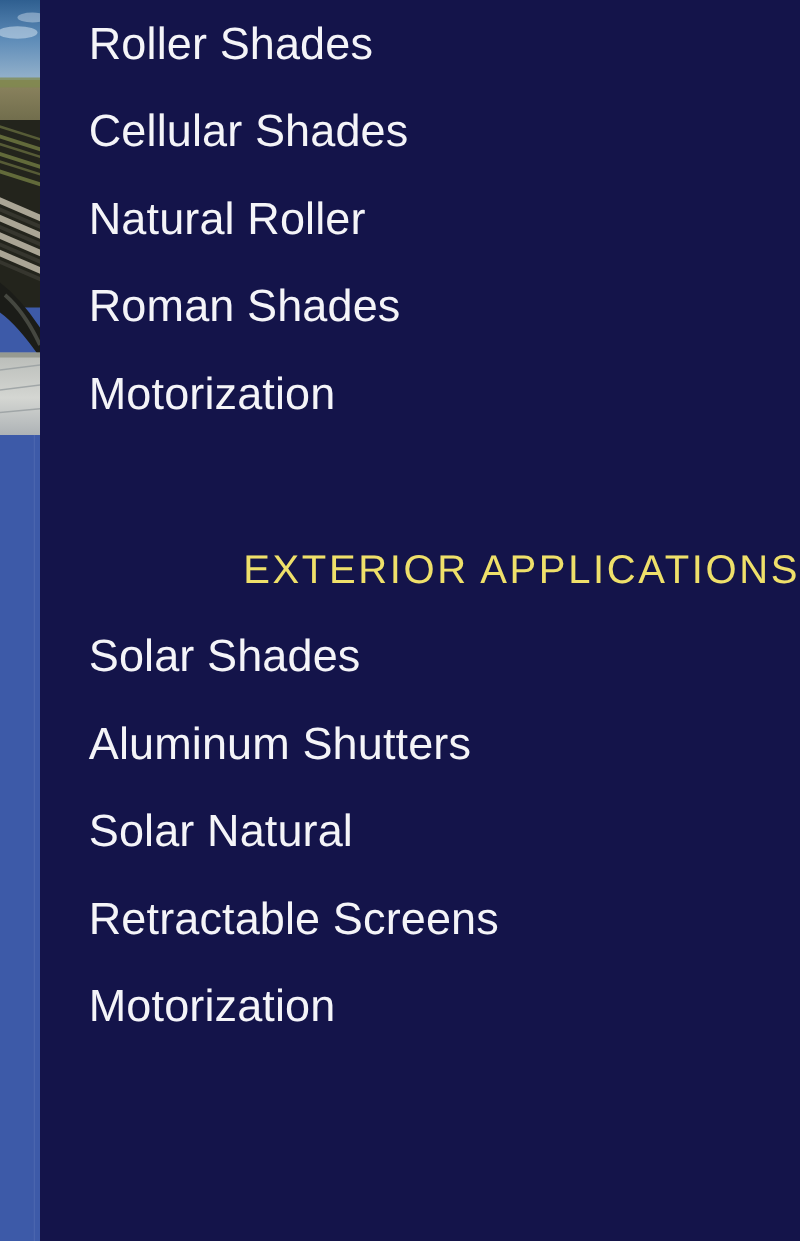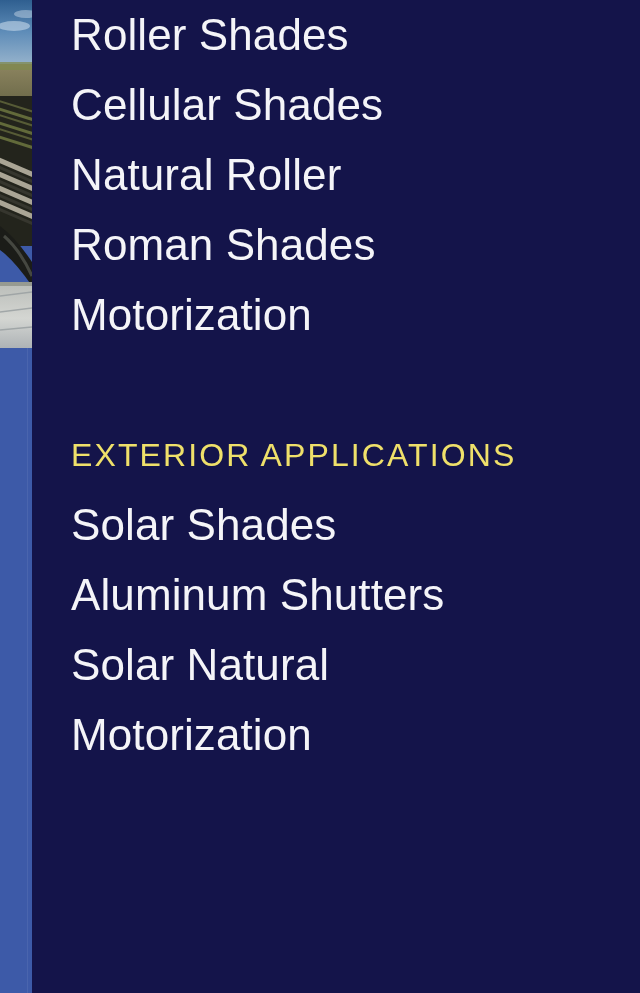--- a/index.html
+++ b/index.html
@@ -75,40 +75,41 @@
   .nav-list {
     position: absolute;
     left: 39px;     
     top: 0;
     right: 0;
   }
 
   .nav-item {
     display: block;
     color: #f4f4f8;
-    font-size: 44px;
+    font-size: 36px;
     font-weight: 400;
     line-height: 70px;
     height: 70px;
     letter-spacing: 0.1px;
     white-space: nowrap;
     text-decoration: none;
     cursor: pointer;
   }
 
   .section-heading {
     display: block;
     color: #efe06a;
     font-size: 32px;
     font-weight: 400;
     line-height: 70px;
     height: 70px;
     letter-spacing: 2.1px;
     white-space: nowrap;
     text-transform: uppercase;
+    text-align: right;
   }
 
   .group-gap {
     display: block;
     height: 70px;
   }
 
   .group-first { margin-top: 0; }
 </style>
 </head>
@@ -196,18 +197,19 @@
       <a class="nav-item" href="#">Roman Shades</a>
       <a class="nav-item" href="#">Motorization</a>
 
       <span class="group-gap"></span>
 
       <span class="section-heading">EXTERIOR APPLICATIONS</span>
 
       <a class="nav-item" href="#">Solar Shades</a>
       <a class="nav-item" href="#">Aluminum Shutters</a>
       <a class="nav-item" href="#">Solar Natural</a>
+      <a class="nav-item" href="#">Retractable Screens</a>
       <a class="nav-item" href="#">Motorization</a>
 
     </nav>
   </div>
 
 </div>
 
 </body></html>

